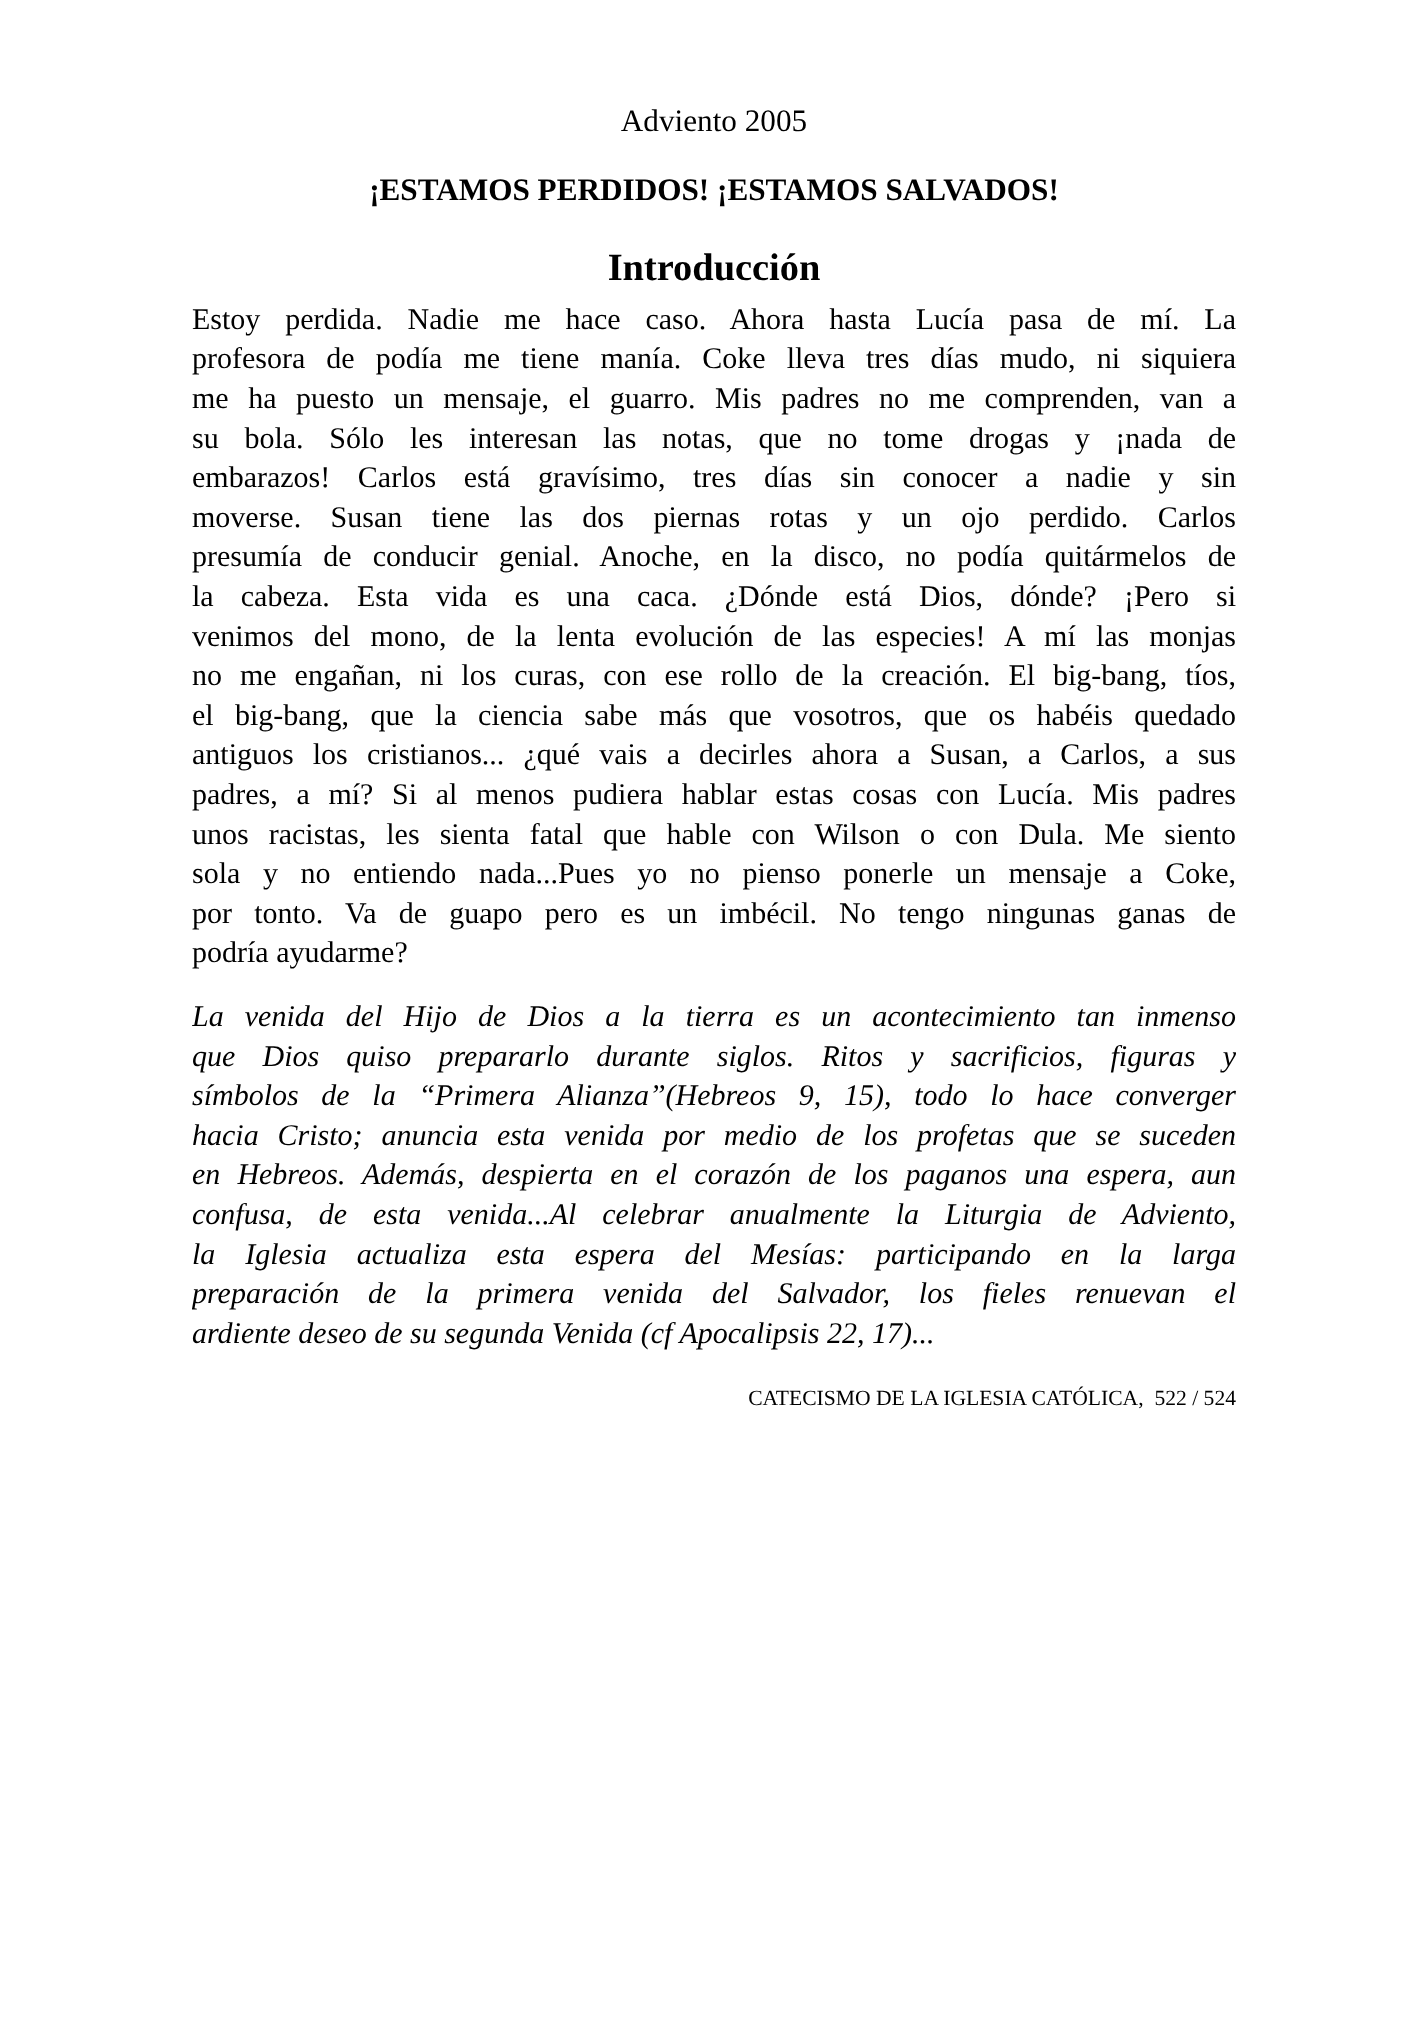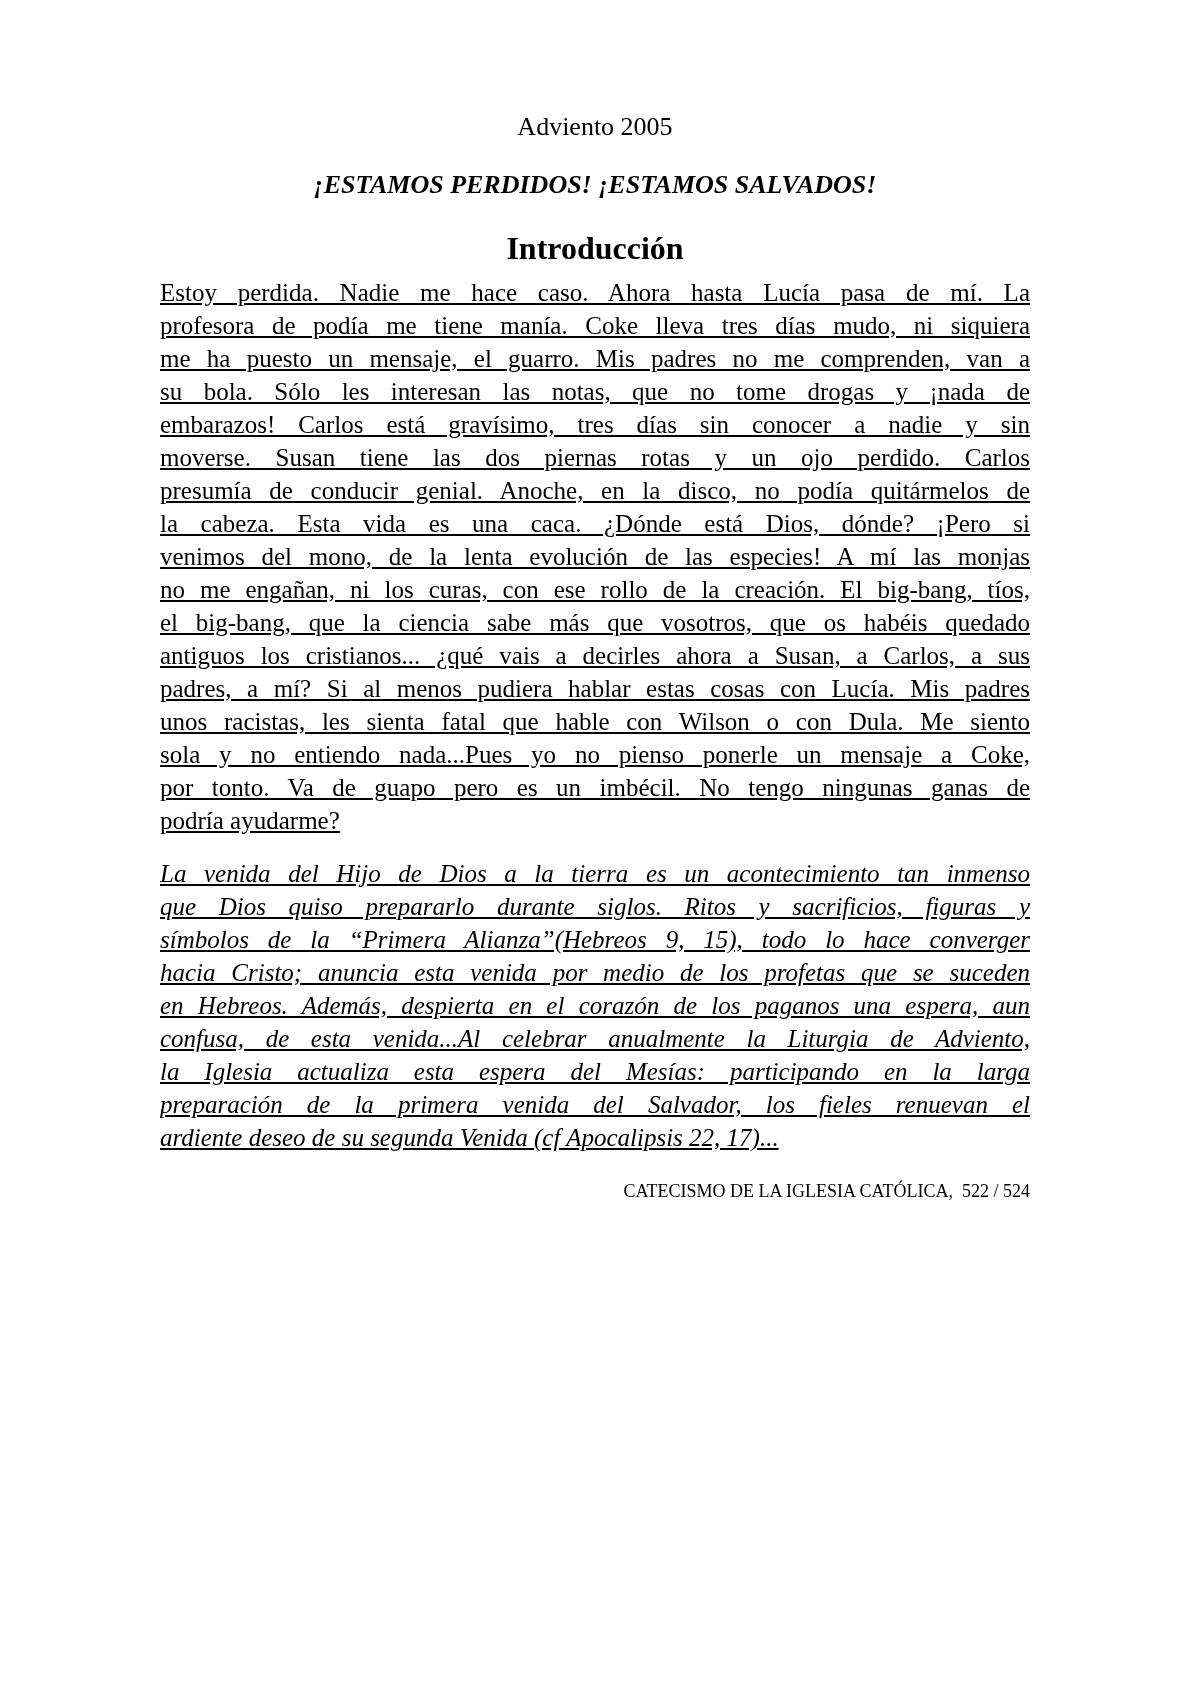--- a/index.html
+++ b/index.html
@@ -10,53 +10,51 @@
   .page {
     position: relative;
     width: 1190px;
     height: 1683px;
     background: #ffffff;
     color: #000000;
     font-family: "Liberation Serif", "DejaVu Serif", serif;
     overflow: hidden;
   }
   .content {
-    padding: 110px 160px 0 160px;
+    padding: 84px 160px 0 160px;
   }
   .date-line {
     font-size: 26px;
     line-height: 33px;
     text-align: center;
   }
   .main-title {
     margin-top: 25px;
     font-size: 26px;
     line-height: 33px;
     font-weight: bold;
-    font-style: italic;
     text-align: center;
   }
   .section-heading {
     margin-top: 24px;
     font-size: 32px;
     line-height: 46px;
     font-weight: bold;
     text-align: center;
   }
   .paragraph {
     margin-top: 5px;
     font-size: 25px;
     line-height: 33px;
   }
   .paragraph .line {
     height: 33px;
     overflow: hidden;
     text-align: justify;
     text-align-last: justify;
-    text-decoration: underline;
   }
   .paragraph .line.last {
     text-align-last: left;
   }
   .quote {
     margin-top: 20px;
     font-style: italic;
   }
   .source {
     margin-top: 22px;

